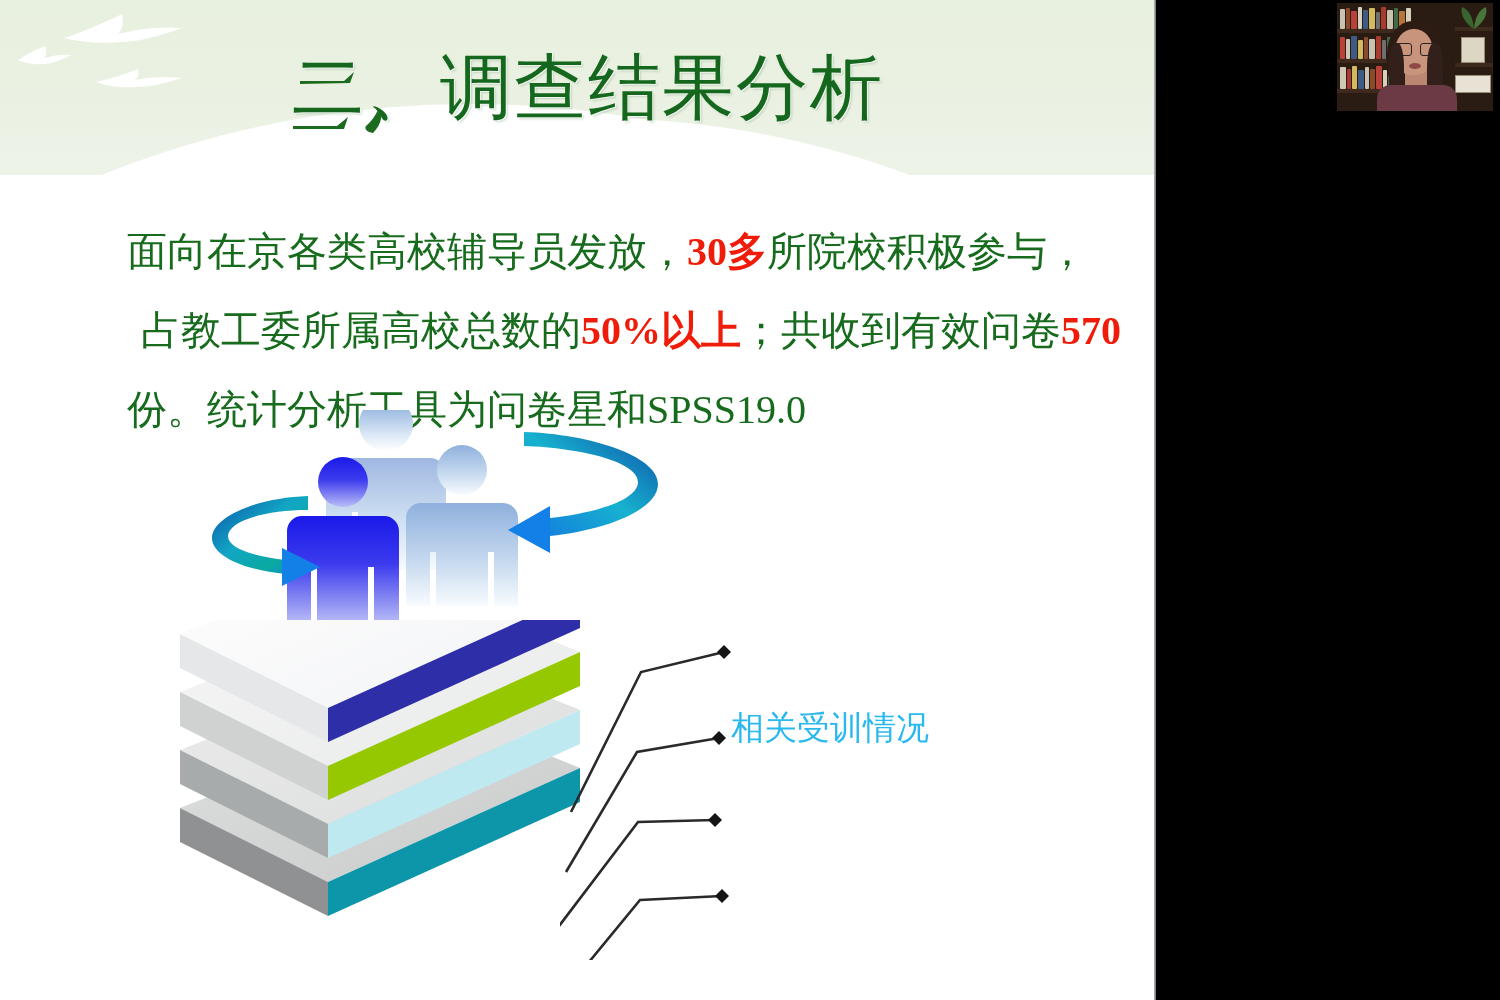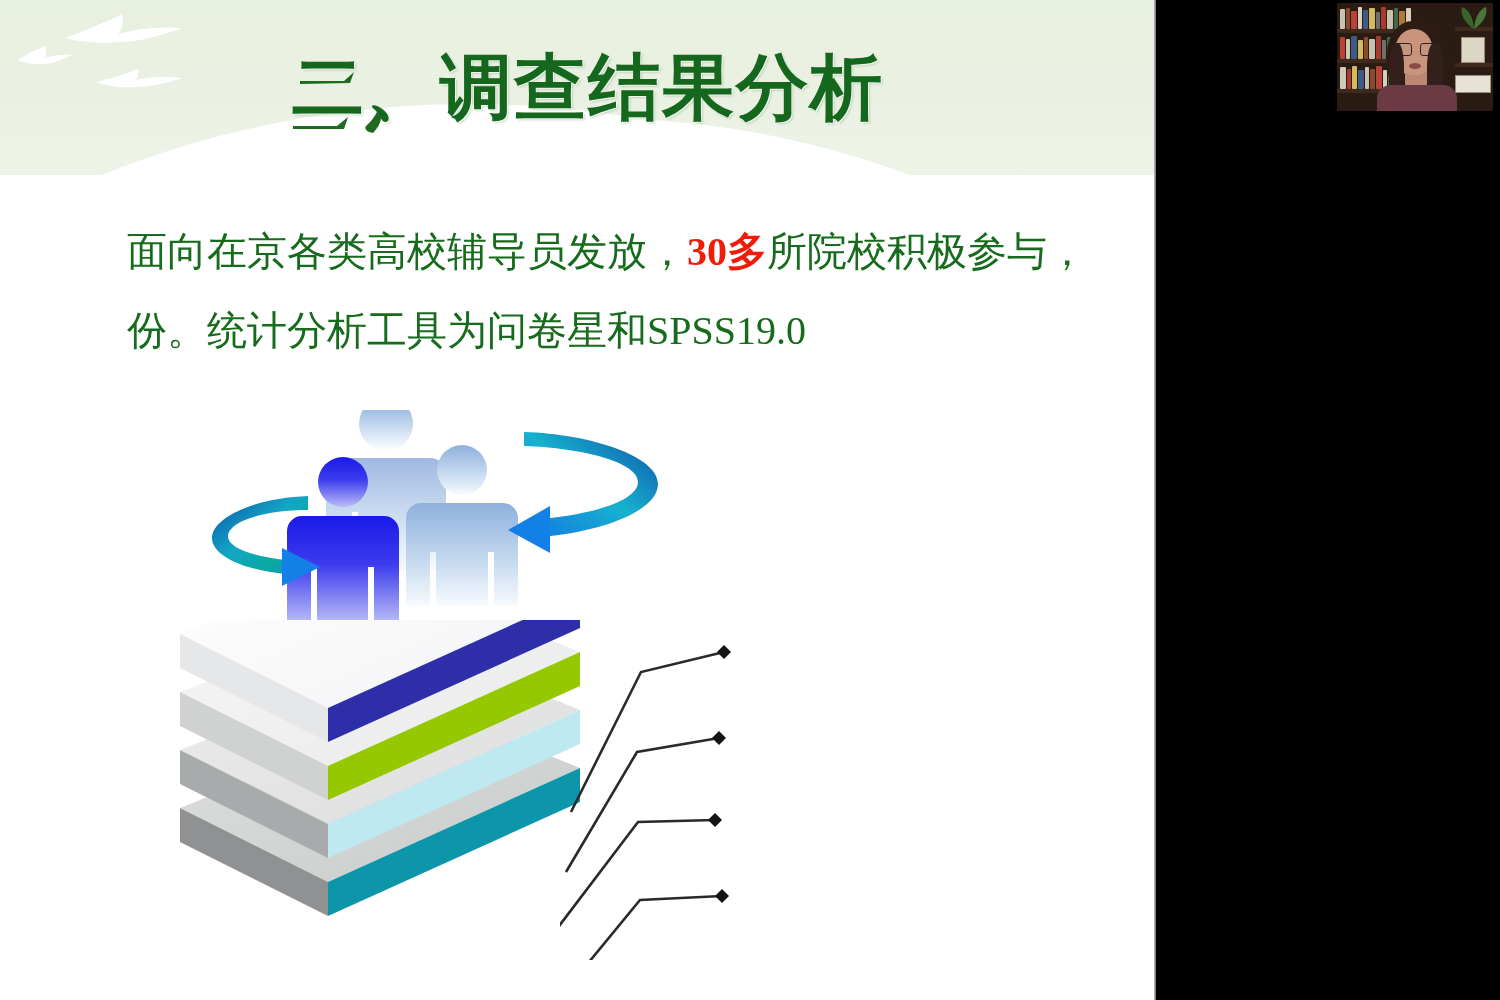--- a/index.html
+++ b/index.html
@@ -49,21 +49,21 @@
   .brush{position:absolute;}
 
   
   #slide-title{
     position:absolute;left:292px;top:52px;
     font-size:72px;line-height:1;
     color:#14671c;
     letter-spacing:2px;
     white-space:nowrap;
     text-shadow:1px 1px 0 rgba(255,255,255,.75), 2px 2px 2px rgba(120,160,120,.35);
-    font-weight:bold;
+    font-weight:normal;
   }
 
   
   #body-text{
     position:absolute;left:127px;top:212px;width:970px;
     font-size:40px;line-height:79px;
     color:#176b1c;
     letter-spacing:0px;
     text-shadow:1px 1px 0 rgba(255,255,255,.6);
     font-family:Liberation Serif, serif;
@@ -187,20 +187,23 @@
       <svg width="22" height="26" viewBox="0 0 22 26">
         <path d="M16 0 C20 6 19 16 10 25 C4 24 1 21 3 18 C10 12 13 6 16 0 Z" fill="#1d6b1f"></path>
       </svg>
     </div>
 
     <div id="slide-title">二、调查结果分析</div>
 
     <div id="body-text">
       <span class="ln l1">
         <span>面向在京各类高校辅导员发放，</span><span class="hl">30多</span><span>所院校积极参与，</span>
+      </span>
+      <span class="ln l2">
+        <span>占教工委所属高校总数的</span><span class="hl">50%以上</span><span>；共收到有效问卷</span><span class="hl">570</span>
       </span>
       <span class="ln l3">
         <span>份。统计分析工具为问卷星和SPSS19.0</span>
       </span>
     </div>
 
     <div id="graphic">
 
       <svg class="people" style="left:190px;top:10px;" width="500" height="270" viewBox="0 0 500 270">
         <defs>
@@ -324,20 +327,21 @@
           <path d="M6 490 L80 400 L162 396"></path>
         </g>
         <g fill="#151515">
           <polygon points="164,145 171,152 164,159 157,152"></polygon>
           <polygon points="159,231 166,238 159,245 152,238"></polygon>
           <polygon points="155,313 162,320 155,327 148,320"></polygon>
           <polygon points="162,389 169,396 162,403 155,396"></polygon>
         </g>
       </svg>
 
+      <div class="lbl" id="lbl-2">相关受训情况</div>
     </div>
   </div>
 
   <div id="slide-edge"></div>
 
   <div id="webcam">
     <div id="webcam-inner">
 
       <div class="shelf" style="left:0;top:0;width:156px;height:108px;background:#2a1c13;"></div>
       <div class="shelf" style="left:0;top:26px;width:76px;height:4px;background:#3d2a1c;"></div>

